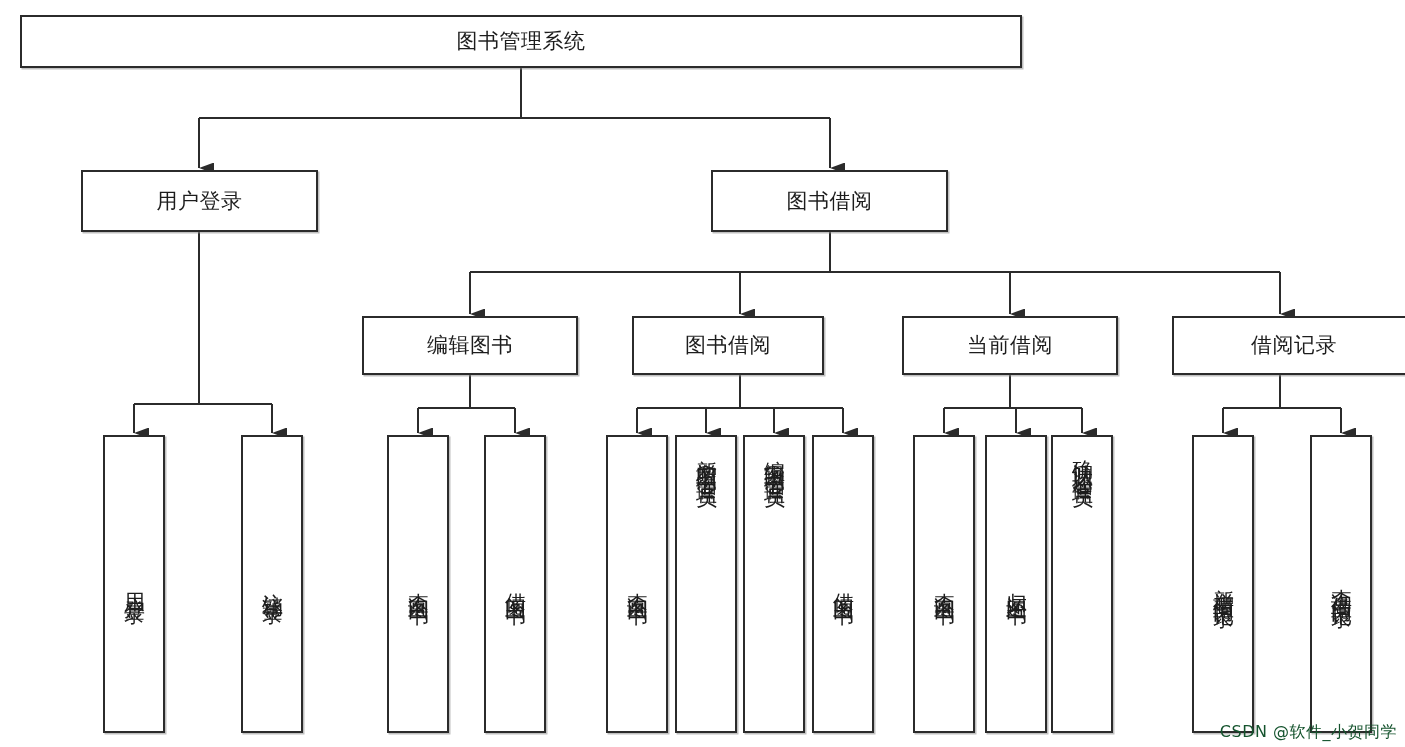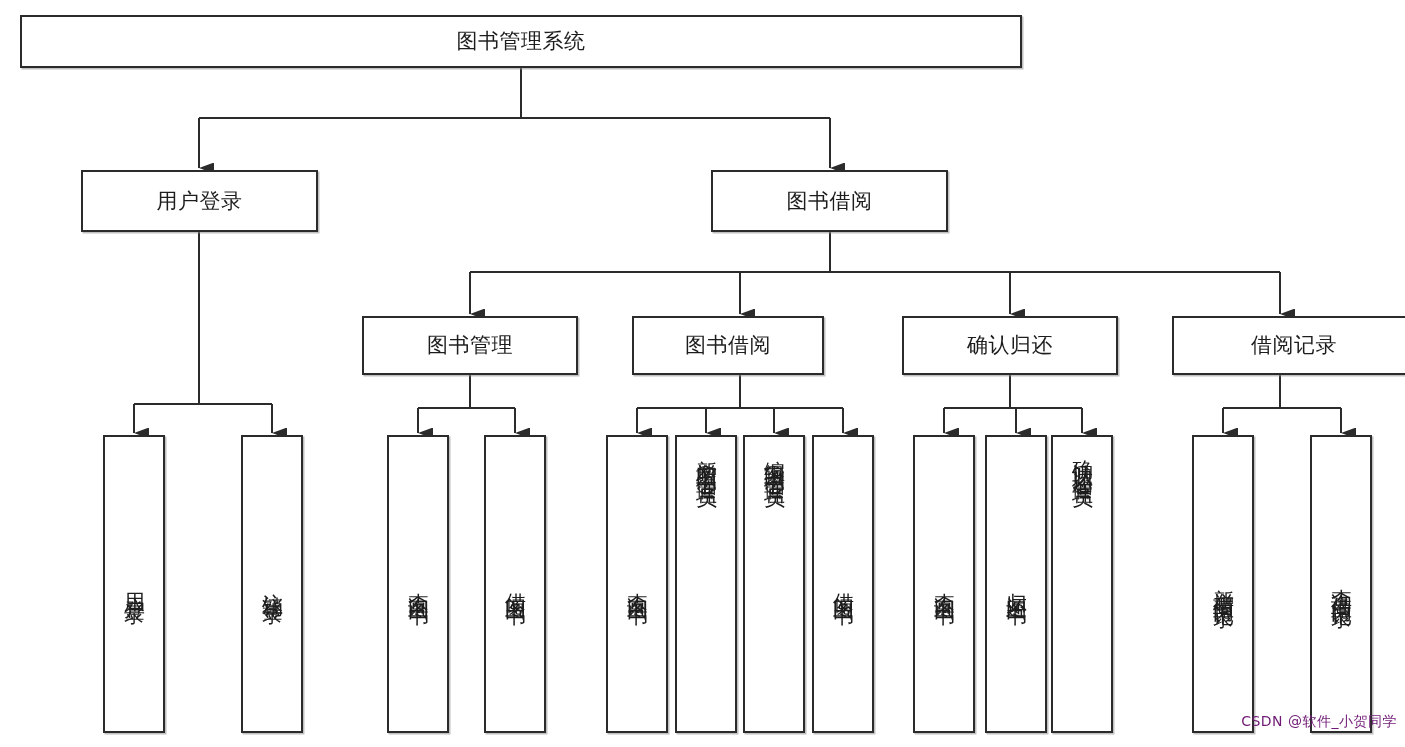--- a/index.html
+++ b/index.html
@@ -57,23 +57,23 @@
     letter-spacing: 4px;
     line-height: 1;
     white-space: nowrap;
   }
   .node-box.vertical.top-aligned {
     align-items: flex-start;
   }
   .watermark {
     position: absolute;
     right: 8px;
-    bottom: 16px;
-    font-size: 14px;
-    color: #701a75;
+    bottom: 4px;
+    font-size: 16px;
+    color: #14532d;
     letter-spacing: 0.5px;
     white-space: nowrap;
     user-select: none;
   }
 </style>
 </head>
 <body>
 
 <div id="diagram-root">
 
@@ -136,29 +136,29 @@
 
   <div class="node-box" style="left:81px; top:170px; width:237px; height:62px;">
     <span class="node-label">用户登录</span>
   </div>
 
   <div class="node-box" style="left:711px; top:170px; width:237px; height:62px;">
     <span class="node-label">图书借阅</span>
   </div>
 
   <div class="node-box" style="left:362px; top:316px; width:216px; height:59px;">
-    <span class="node-label">图书管理</span>
+    <span class="node-label">编辑图书</span>
   </div>
 
   <div class="node-box" style="left:632px; top:316px; width:192px; height:59px;">
     <span class="node-label">图书借阅</span>
   </div>
 
   <div class="node-box" style="left:902px; top:316px; width:216px; height:59px;">
-    <span class="node-label">确认归还</span>
+    <span class="node-label">当前借阅</span>
   </div>
 
   <div class="node-box" style="left:1172px; top:316px; width:244px; height:59px;">
     <span class="node-label">借阅记录</span>
   </div>
 
   <div class="node-box vertical" style="left:103px; top:435px; width:62px; height:298px;">
     <span class="node-label">用户登录</span>
   </div>
 

